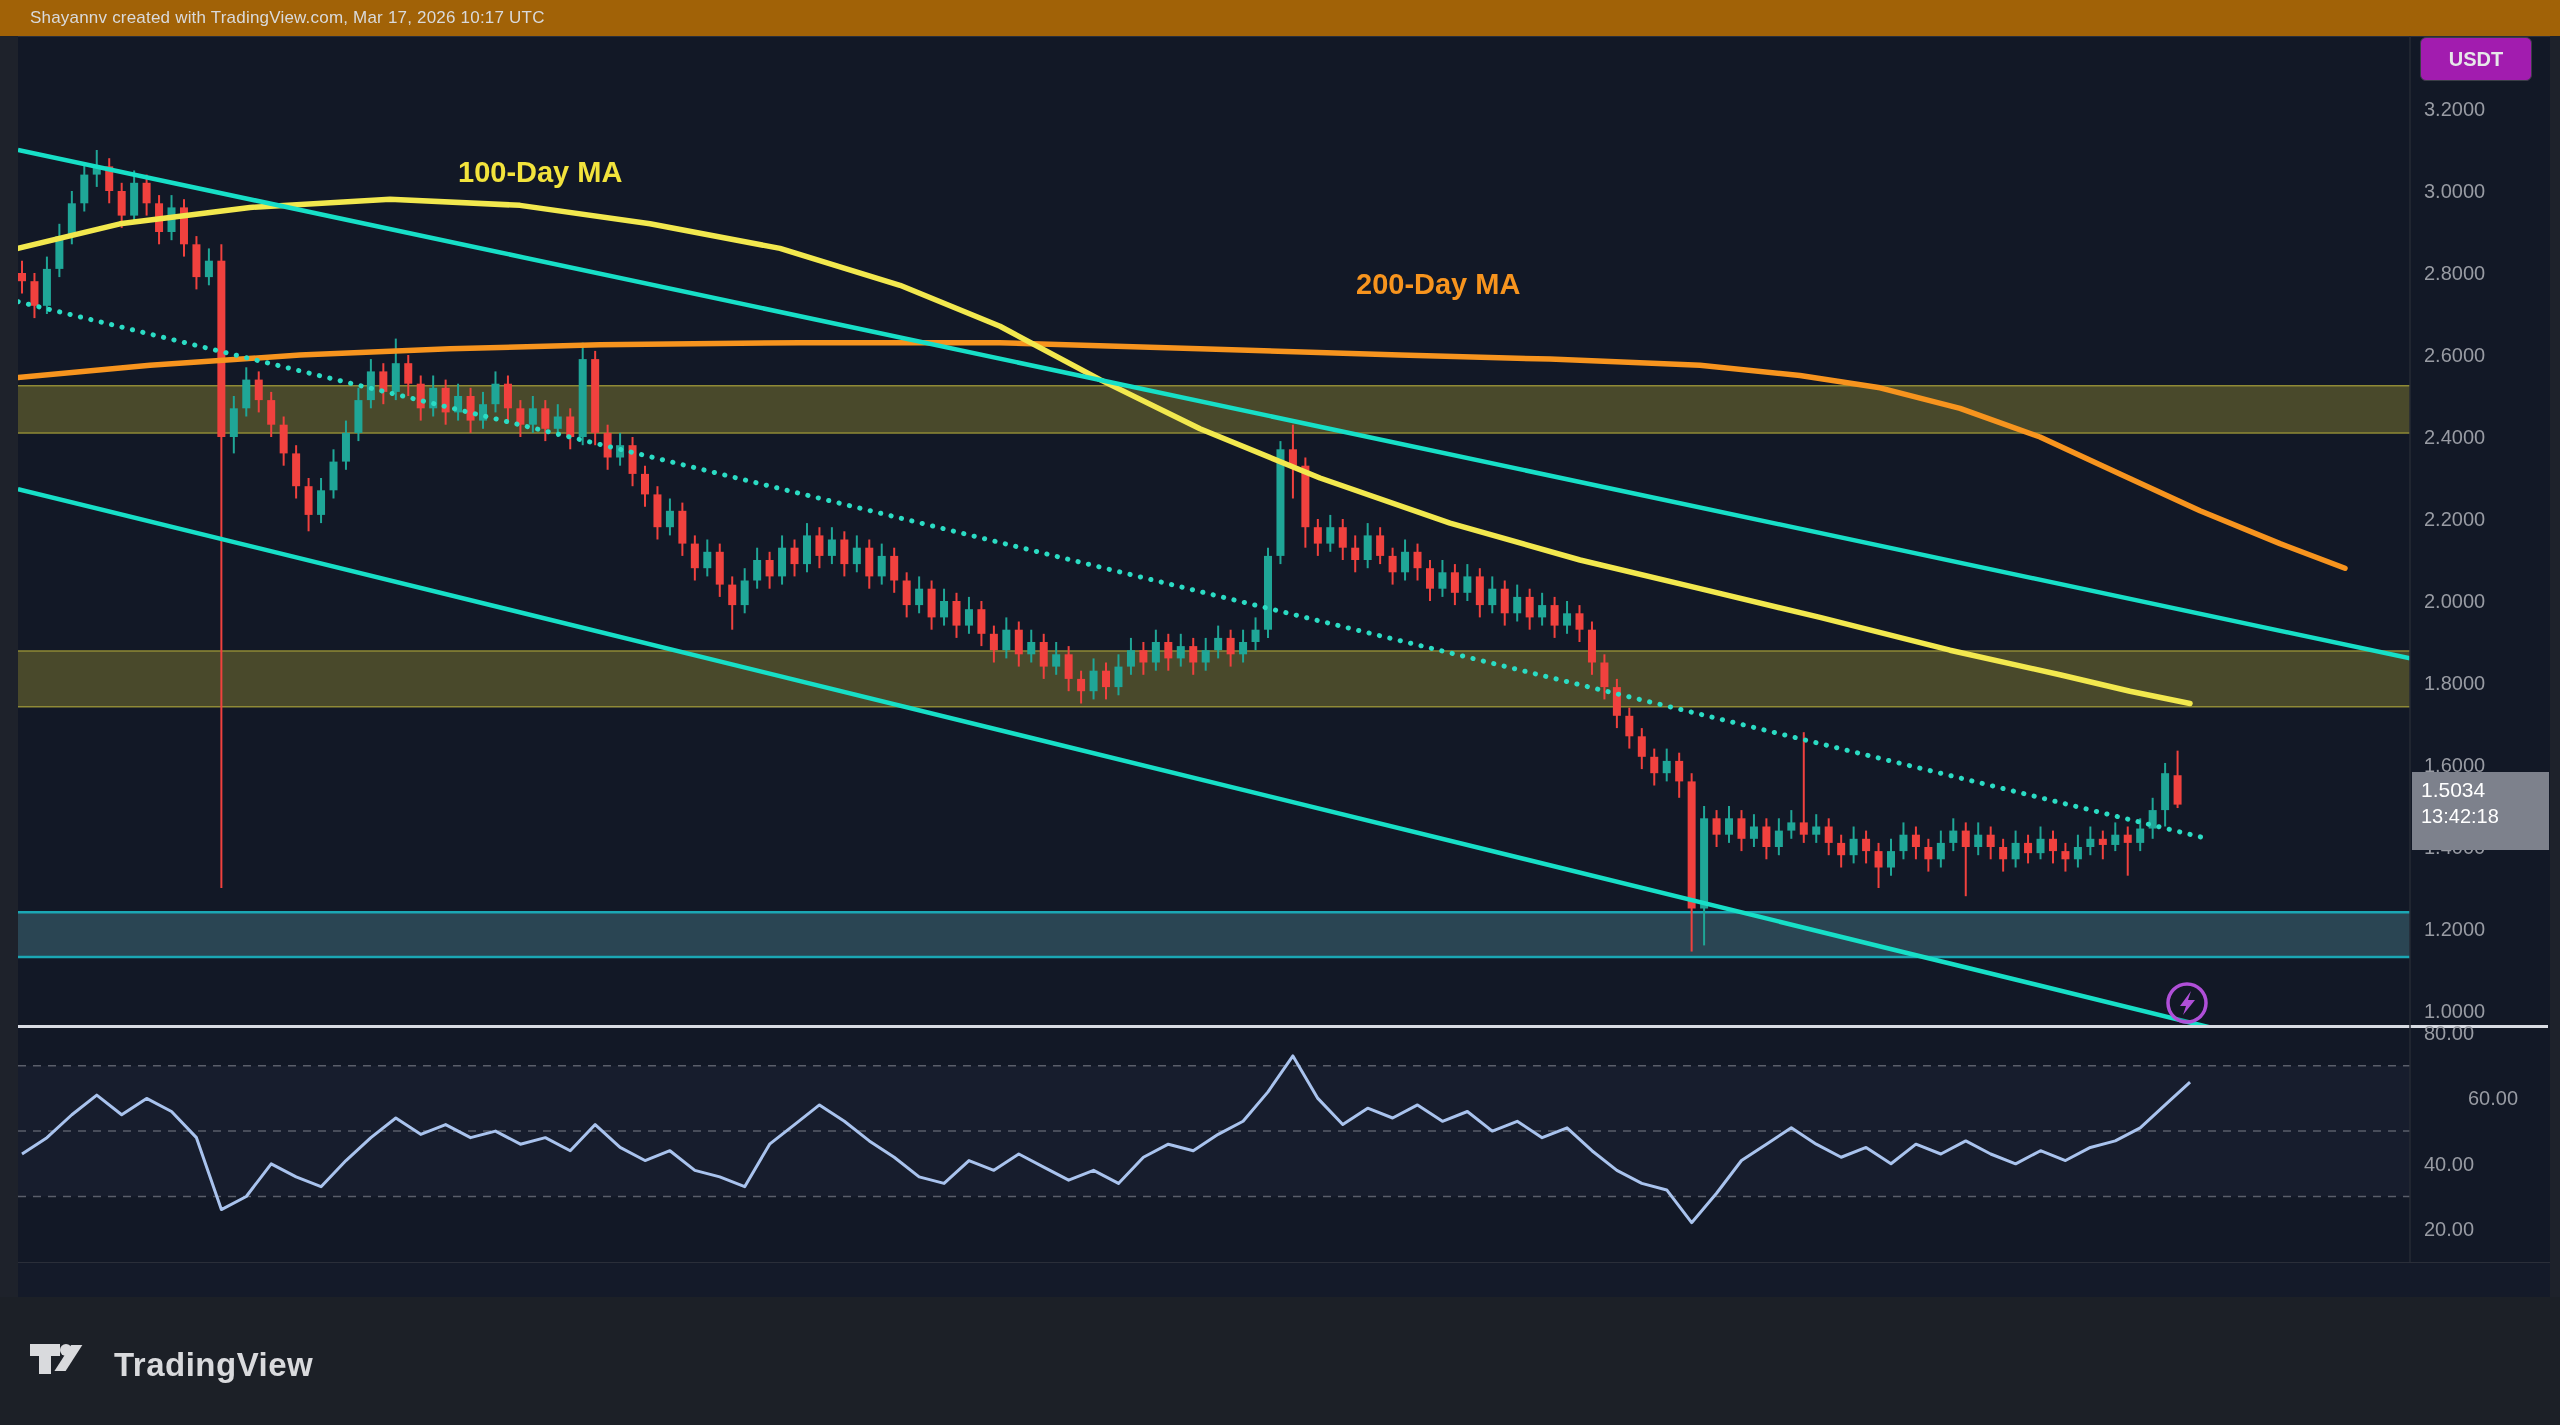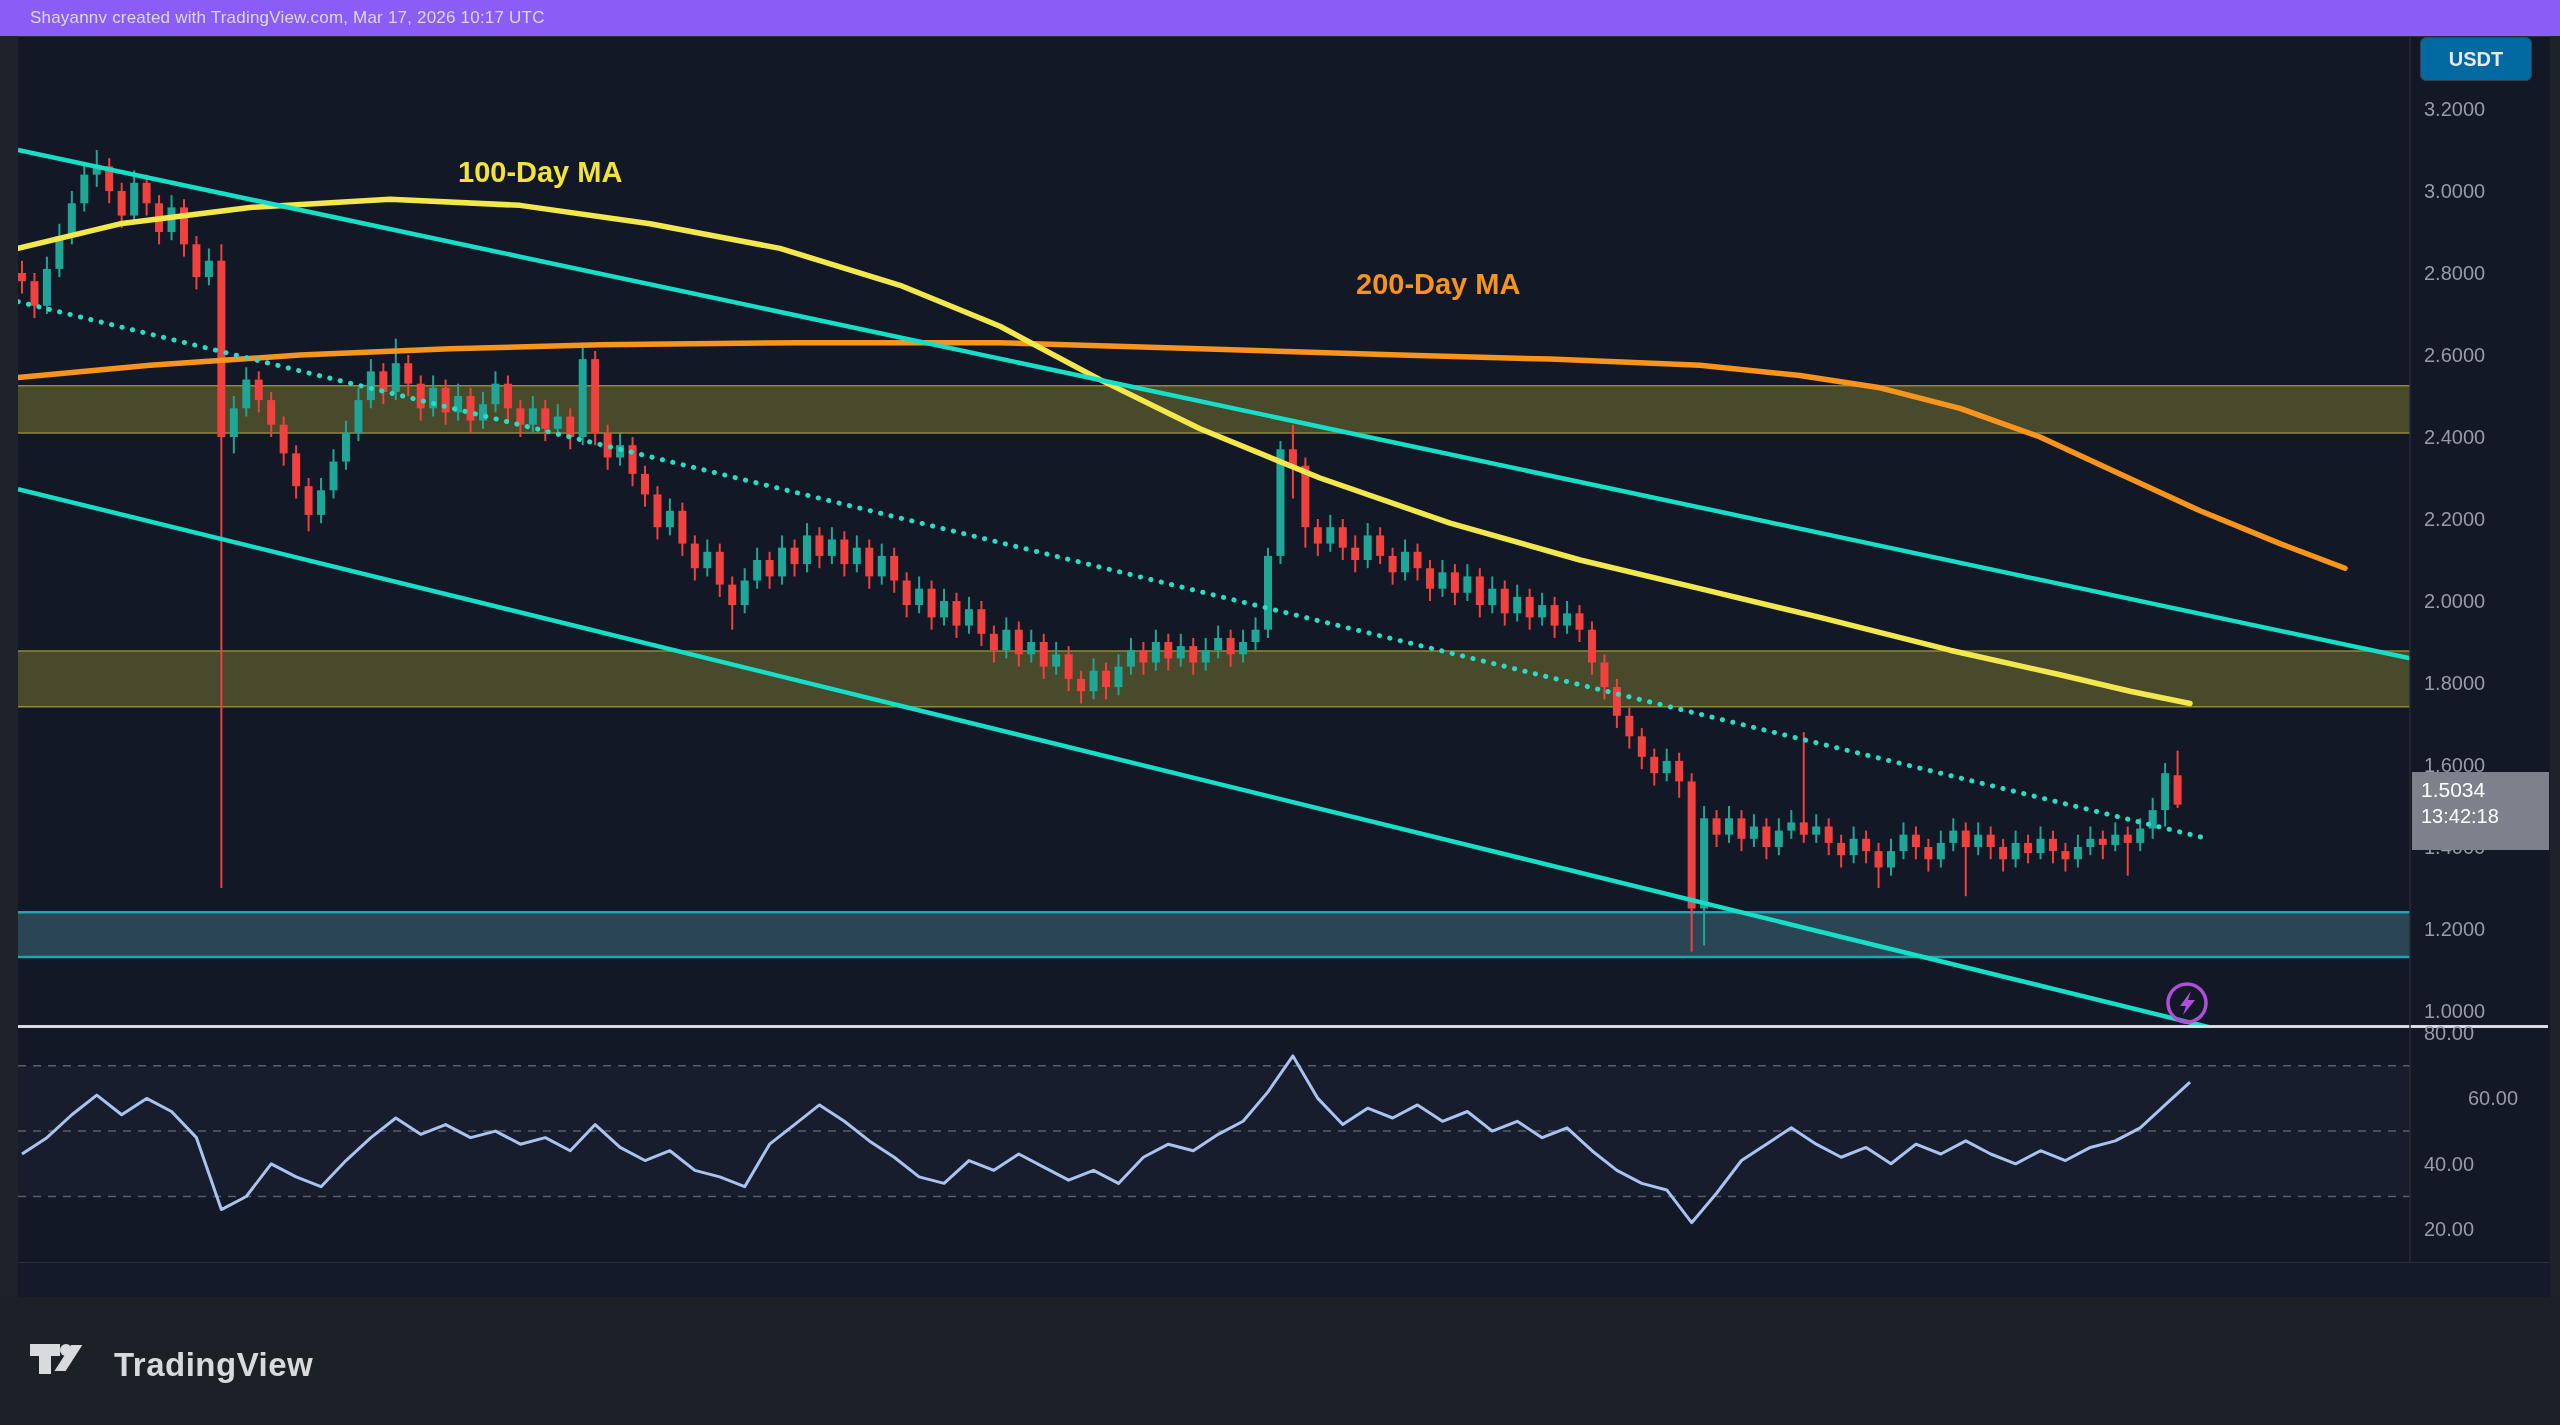--- a/index.html
+++ b/index.html
@@ -1,21 +1,21 @@
 <!DOCTYPE html>
 <html><head>
 <meta charset="utf-8">
 <style>
   html,body{margin:0;padding:0;background:#1e222b;font-family:"Liberation Sans",sans-serif;}
   #stage{position:relative;width:2560px;height:1425px;background:#1e222b;overflow:hidden;}
-  #topbar{position:absolute;left:0;top:0;width:2560px;height:36px;background:#8b5cf6;}
+  #topbar{position:absolute;left:0;top:0;width:2560px;height:36px;background:#a16207;}
   #attribution{position:absolute;left:30px;top:8px;font-size:17px;color:#d9dadc;letter-spacing:.2px;}
   #chart-bg{position:absolute;left:18px;top:36px;width:2532px;height:1260px;background:#121826;border-top:1px solid #2a2e39;}
   #svg{position:absolute;left:0;top:0;}
-  #usdt-btn{position:absolute;left:2420px;top:37px;width:112px;height:44px;background:#0369a1;border:1px solid #3a3e47;border-radius:6px;color:#e7e8ea;font-size:20px;font-weight:bold;display:flex;align-items:center;justify-content:center;box-sizing:border-box;}
+  #usdt-btn{position:absolute;left:2420px;top:37px;width:112px;height:44px;background:#a21caf;border:1px solid #3a3e47;border-radius:6px;color:#e7e8ea;font-size:20px;font-weight:bold;display:flex;align-items:center;justify-content:center;box-sizing:border-box;}
   .tick{position:absolute;left:2424px;width:120px;font-size:20px;color:#989ba3;}
   #label-ma100{position:absolute;left:458px;top:156px;font-size:29px;font-weight:bold;color:#f2e33c;}
   #label-ma200{position:absolute;left:1356px;top:268px;font-size:29px;font-weight:bold;color:#f7941e;}
   #price-flag{position:absolute;left:2412px;top:772px;width:137px;height:78px;background:#7d818c;color:#ffffff;padding:4px 0 0 9px;box-sizing:border-box;line-height:27px;}
   #price-flag .p{font-size:21px;}
   #price-flag .c{font-size:20px;}
   .month{position:absolute;top:1268px;width:90px;text-align:center;font-size:20px;color:#9b9ea6;}
   .month.bold{color:#d6d8dd;font-weight:bold;}
   #logo{position:absolute;left:30px;top:1344px;display:flex;align-items:center;}
   #logo-text{color:#d9dadd;font-size:33px;font-weight:bold;margin-left:26px;letter-spacing:.5px;}

